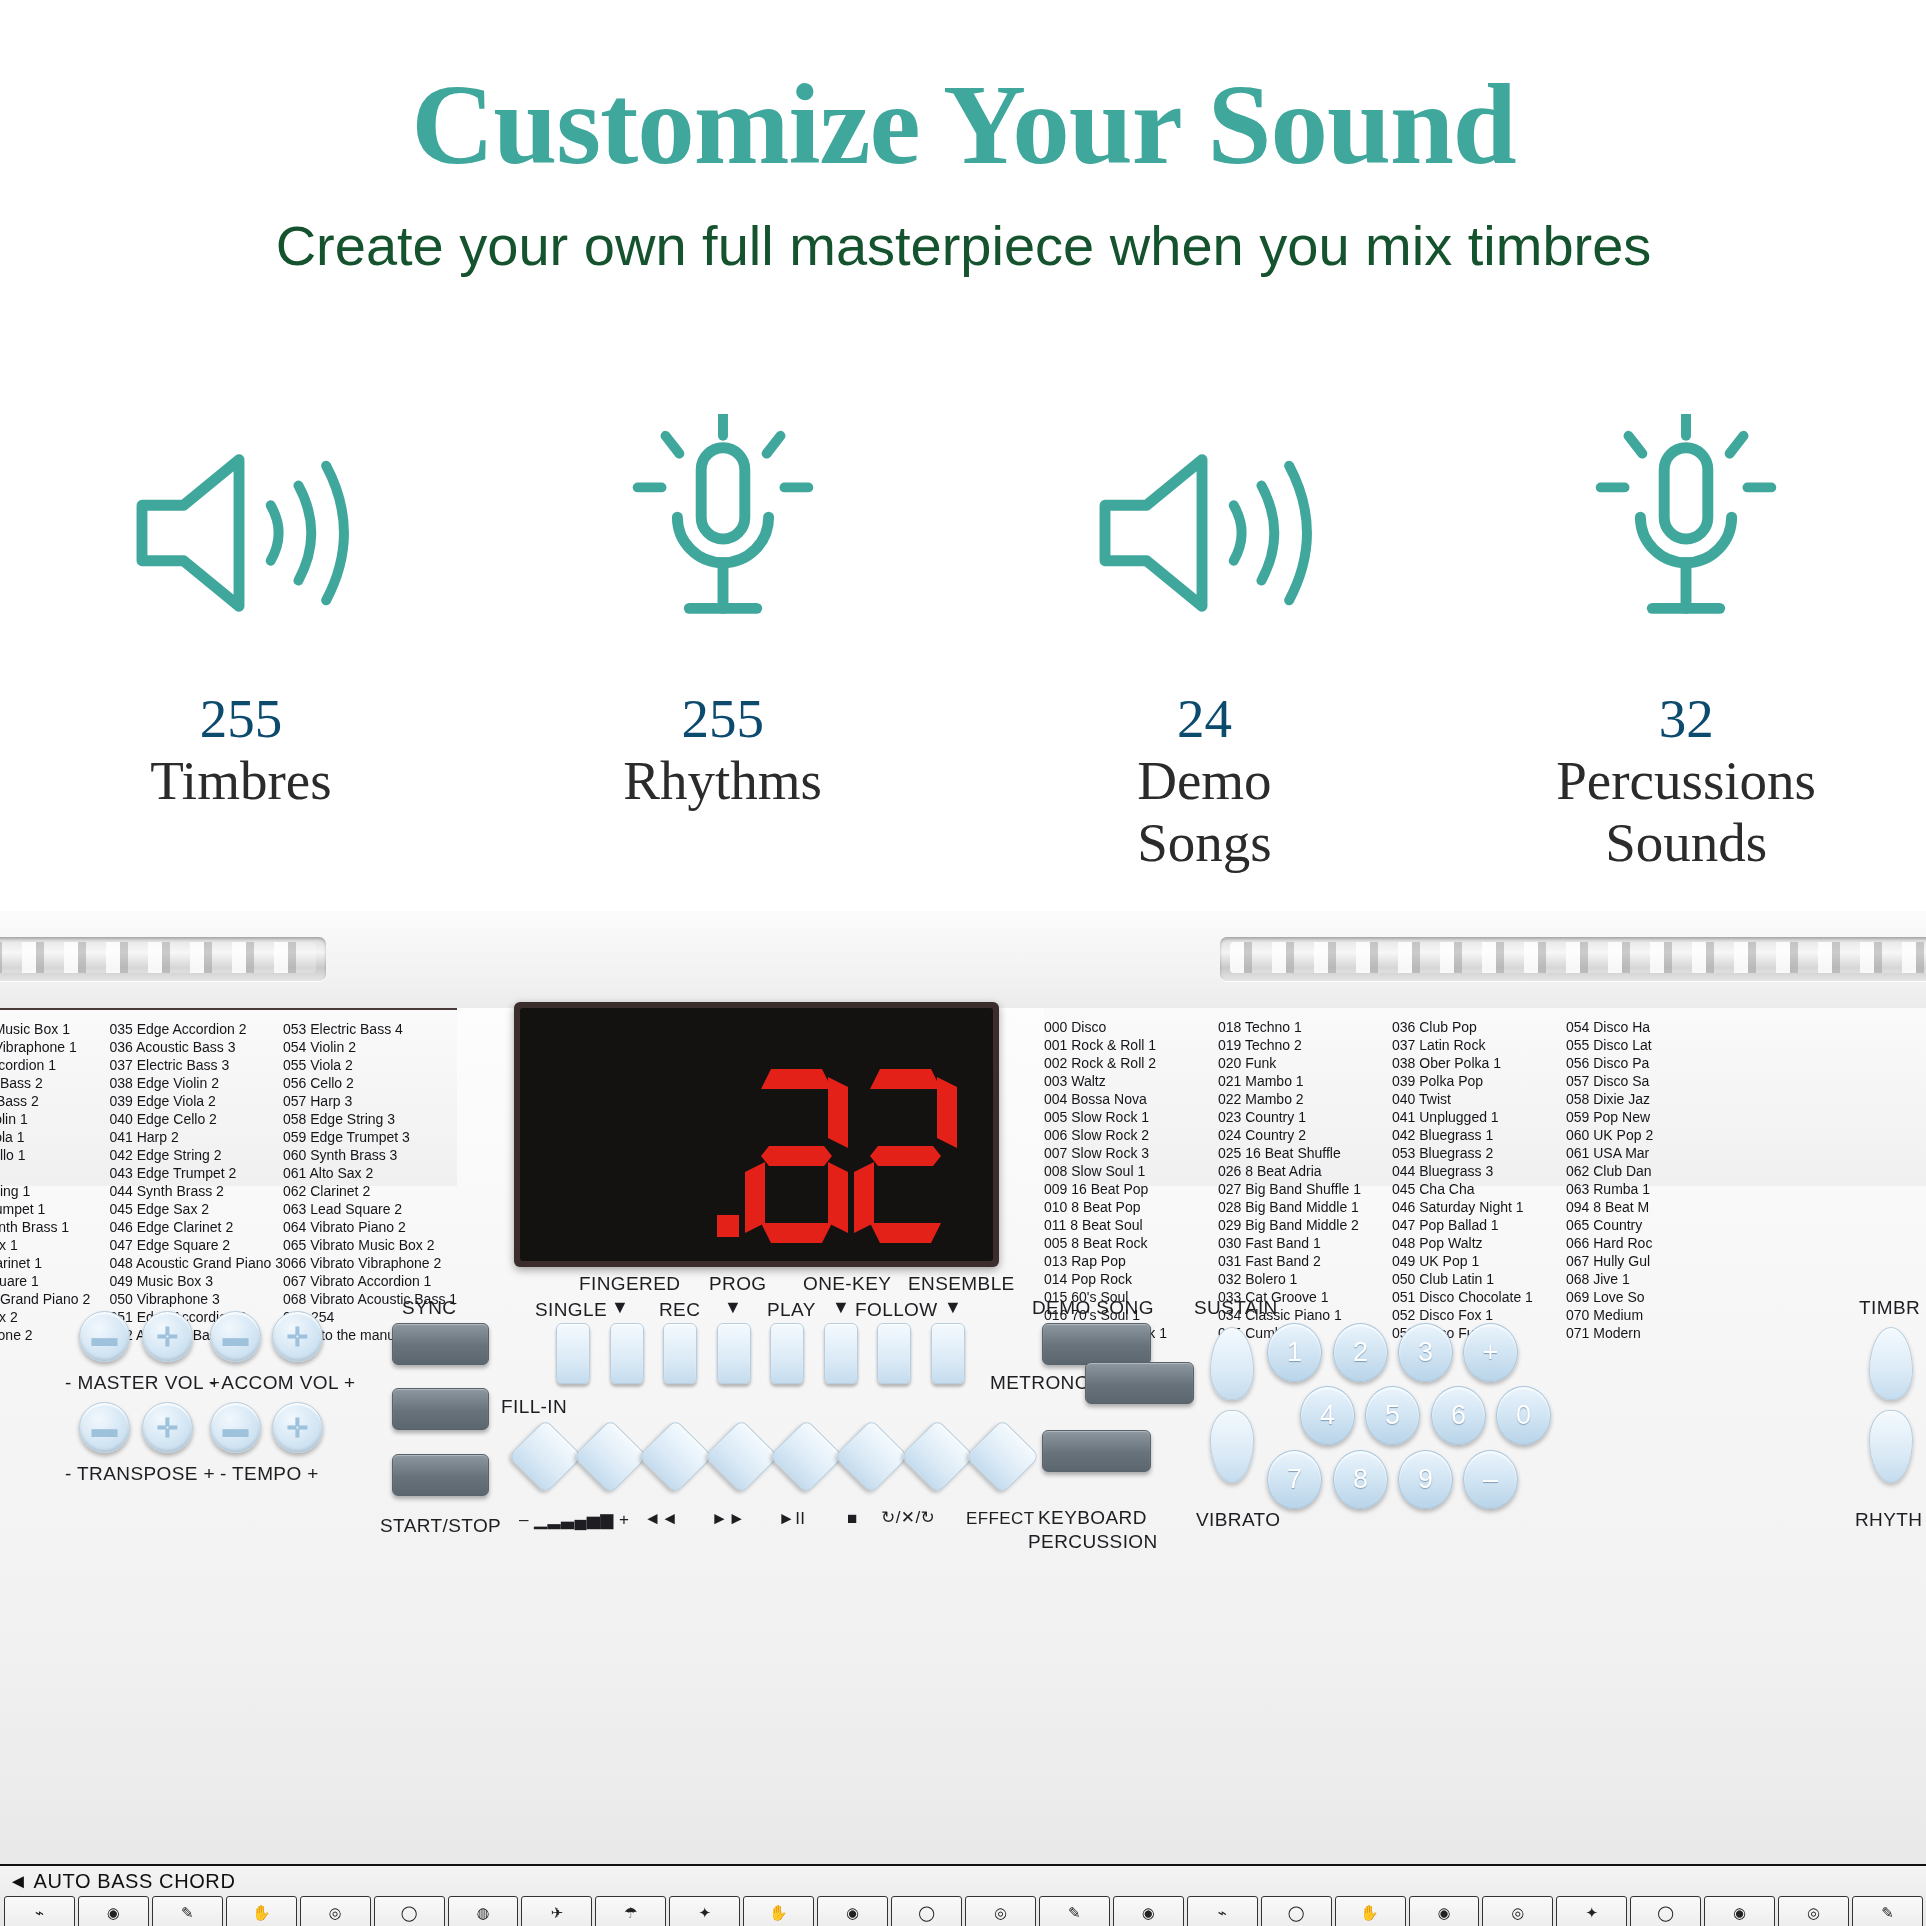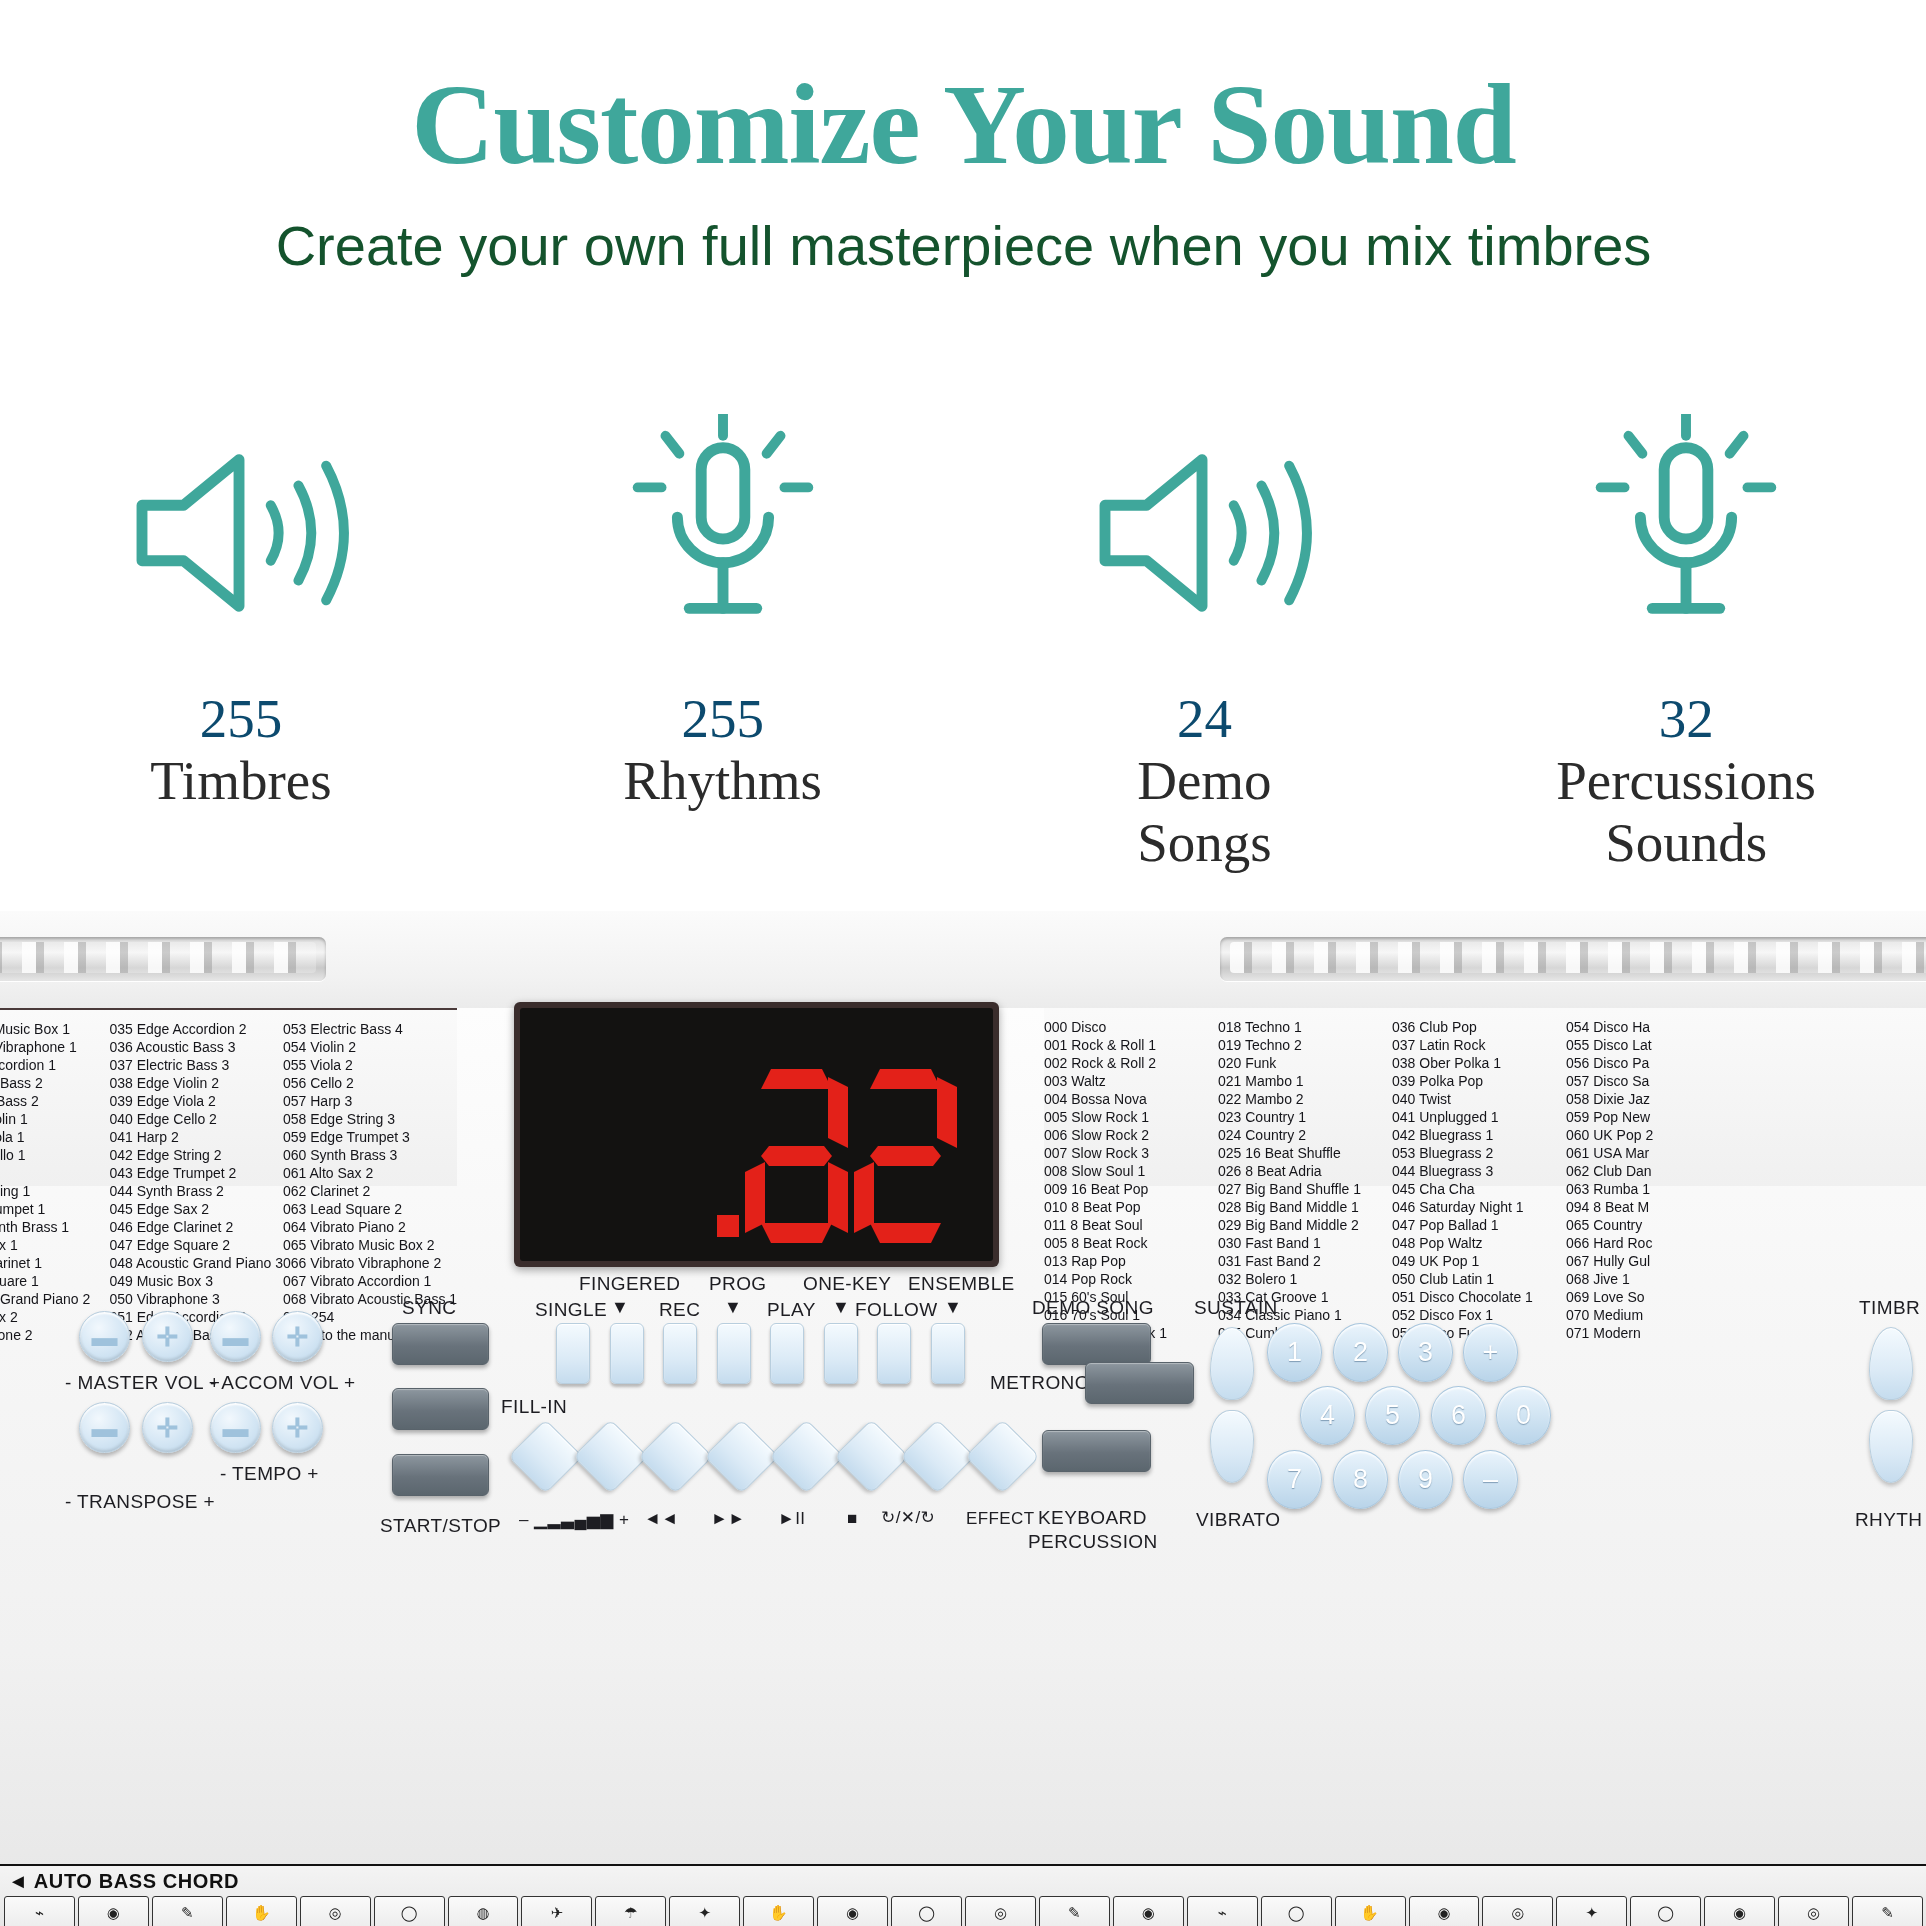--- a/index.html
+++ b/index.html
@@ -200,21 +200,21 @@
   .tri { font-size: 18px; }
 
   
   .chord-strip {
     position: absolute; left: 0; bottom: 0; width: 1927px; height: 63px;
     background: linear-gradient(#f4f4f4,#e6e6e6);
     border-top: 2px solid #111;
   }
   .chord-title {
     position: absolute; left: 8px; top: 4px;
-    font-size: 20px; font-weight: bold; color: #101010; letter-spacing: 0.6px; text-align: center;
+    font-size: 20px; font-weight: normal; color: #101010; letter-spacing: 0.6px; text-align: center;
   }
   .chord-icons {
     position: absolute; left: 0; top: 30px; width: 1927px; height: 34px;
     display: flex; gap: 3px; padding: 0 4px;
   }
   .chord-icons .ci {
     flex: 1; height: 34px; border: 1px solid #333; border-radius: 3px;
     background: linear-gradient(#fafafa,#ececec);
     display:flex; align-items:center; justify-content:center;
     font-size: 15px; color: #222;
@@ -498,21 +498,21 @@
         </div>
       <div class="rbtn" style="left:142px; top:394px;">
           <span class="glyph">✛</span>
         </div>
       <div class="rbtn" style="left:210px; top:394px;">
           <span class="glyph">▬</span>
         </div>
       <div class="rbtn" style="left:272px; top:394px;">
           <span class="glyph">✛</span>
         </div>
-      <div class="panel-label" style="left:65px;  top:455px;margin-top:28px;">- TRANSPOSE +</div>
+      <div class="panel-label" style="left:65px;  top:455px;">- TRANSPOSE +</div>
       <div class="panel-label" style="left:220px; top:455px;">- TEMPO +</div>
 
       <div class="panel-label" style="left:402px; top:289px;">SYNC</div>
       <div class="gbtn" style="left:392px; top:315px; width:97px;"></div>
       <div class="gbtn" style="left:392px; top:380px; width:97px;"></div>
       <div class="panel-label" style="left:501px; top:388px;">FILL-IN</div>
       <div class="gbtn" style="left:392px; top:446px; width:97px;"></div>
       <div class="panel-label" style="left:380px; top:507px;">START/STOP</div>
 
       <div class="panel-label" style="left:579px; top:265px;">FINGERED</div>

